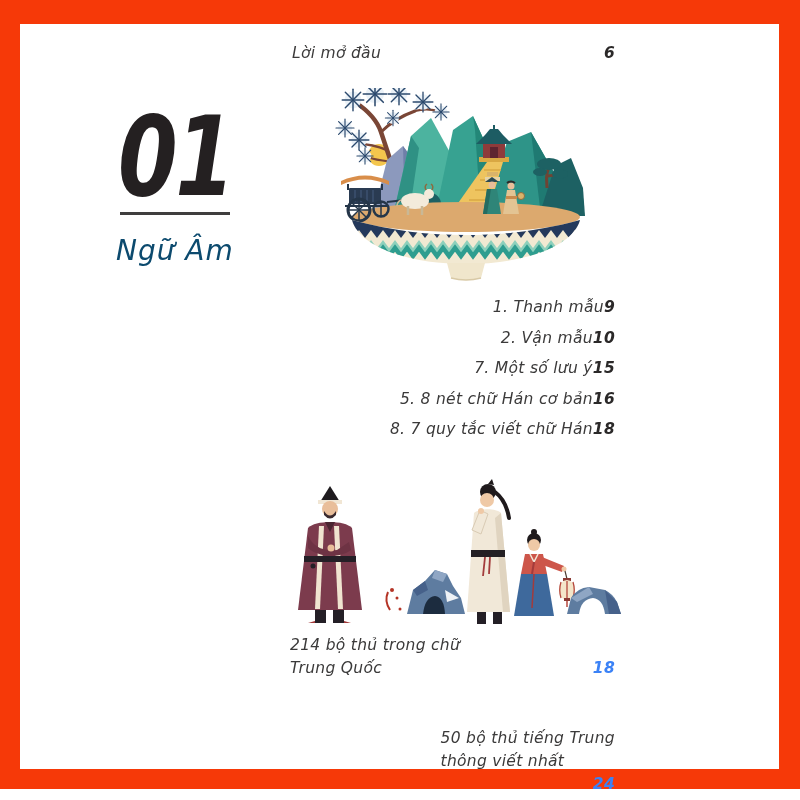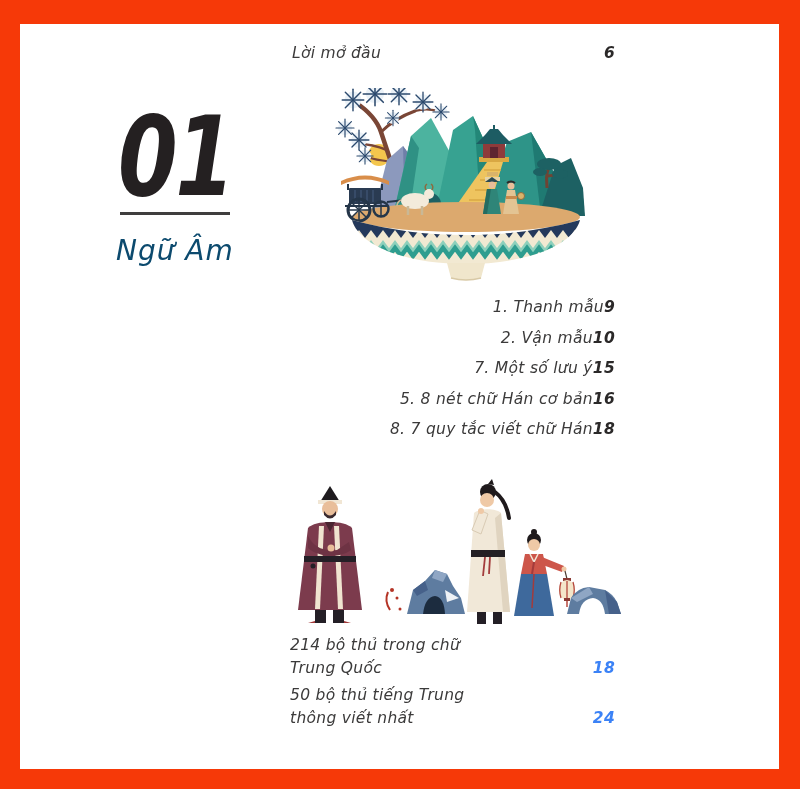--- a/index.html
+++ b/index.html
@@ -13,21 +13,21 @@
   .chapter-title{position:absolute;left:96px;top:210px;font-size:28px;color:#0c4a6e;letter-spacing:1px;}
   .illo-top{position:absolute;left:315px;top:64px;width:262px;height:200px;}
   .illo-bottom{position:absolute;left:255px;top:454px;width:355px;height:150px;}
   .toc-list{position:absolute;left:270px;top:268px;width:325px;}
   .toc-row{height:30.5px;display:flex;justify-content:flex-end;align-items:center;font-size:15.5px;color:#3B3A3A;letter-spacing:.3px;}
   .toc-row .pg{font-weight:bold;color:#2B2929;}
   .section-block{position:absolute;left:270px;width:325px;display:flex;justify-content:space-between;align-items:flex-end;font-size:15.5px;color:#3B3A3A;letter-spacing:.3px;}
   .section-block .lines{line-height:23px;}
   .section-block .pg{font-weight:bold;color:#3b82f6;line-height:23px;}
   .blk1{top:610px;}
-  .blk2{top:660px;}
+  .blk2{top:703px;flex-direction:column;}
 </style>
 </head>
 <body>
 
 <div class="frame">
   <div class="page">
 
     <div class="header-row">
       <span>Lời mở đầu</span>
       <span class="pg">6</span>

